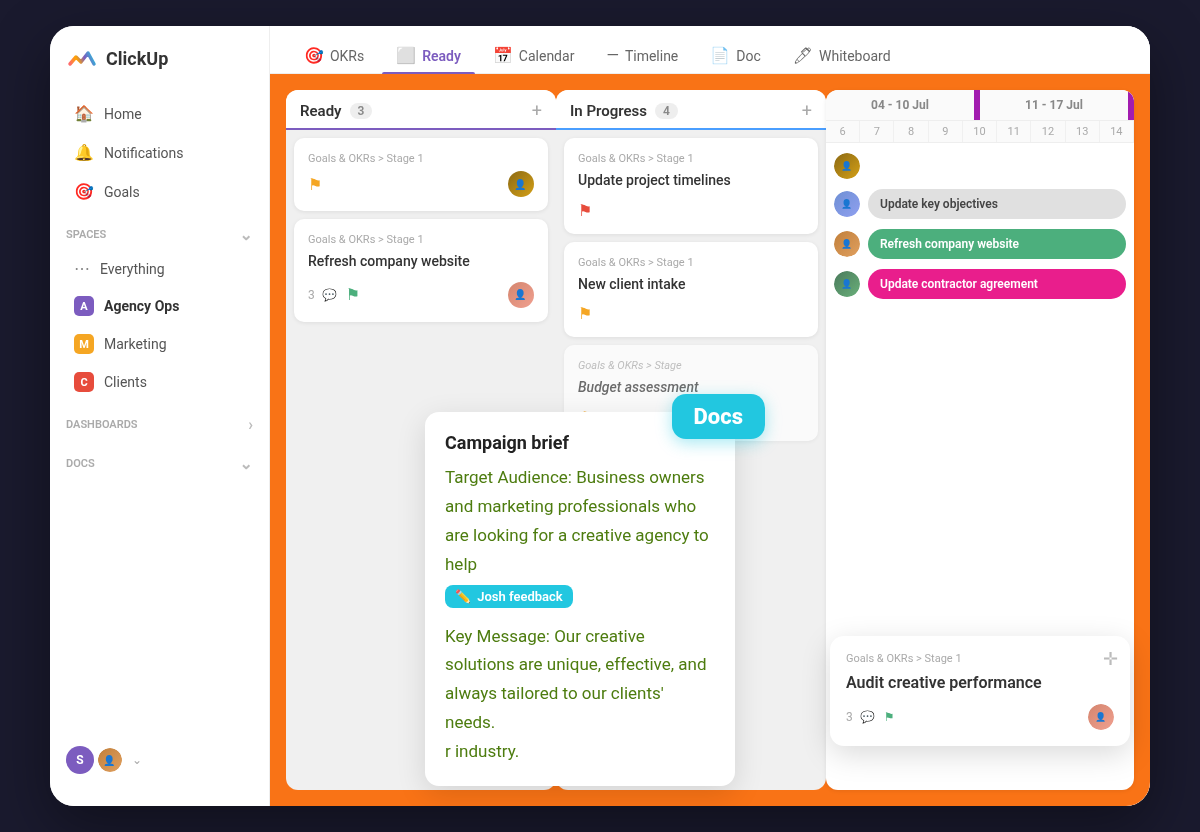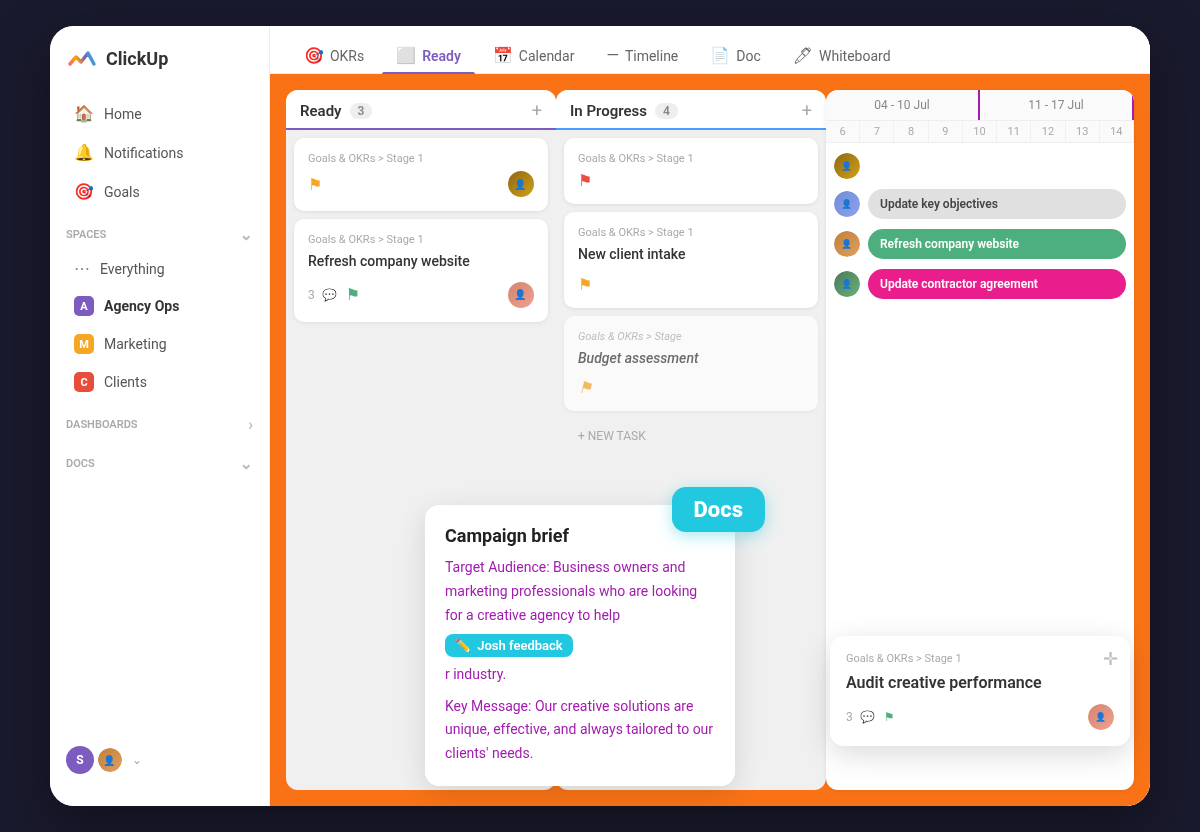--- a/index.html
+++ b/index.html
@@ -290,22 +290,22 @@
       display: flex;
       border-bottom: 1px solid #eee;
       background: #fafafa;
     }
     .timeline-week {
       flex: 1;
       text-align: center;
       padding: 8px 4px;
       font-size: 12px;
       color: #888;
-      font-weight: 400;
-      border-right: 2px solid #a21caf;
+      font-weight: 700;
+      border-right: 6px solid #a21caf;
     }
     .timeline-days {
       display: flex;
       border-bottom: 1px solid #eee;
       background: #fafafa;
     }
     .timeline-day {
       flex: 1;
       text-align: center;
       padding: 4px 2px;
@@ -351,22 +351,22 @@
       box-shadow: 0 8px 30px rgba(0,0,0,0.12);
       z-index: 20;
     }
     .docs-popup-title {
       font-size: 18px;
       font-weight: 700;
       color: #222;
       margin-bottom: 10px;
     }
     .docs-popup-text {
-      font-size: 14px;
-      color: #a21caf;
+      font-size: 17px;
+      color: #4d7c0f;
       line-height: 1.7;
     }
     .docs-badge {
       position: absolute;
       top: -18px;
       right: -30px;
       background: #22c7e0;
       color: #fff;
       font-size: 22px;
       font-weight: 800;
@@ -621,20 +621,21 @@
           <div class="kanban-col-title">
             <span>In Progress</span>
             <span class="col-count">4</span>
           </div>
           <span class="add-btn">+</span>
         </div>
         <div class="kanban-cards">
 
           <div class="task-card">
             <div class="task-breadcrumb">Goals &amp; OKRs &gt; Stage 1</div>
+            <div class="task-title">Update project timelines</div>
             <div class="task-footer">
               <span class="task-flag" style="color:#e74c3c;">⚑</span>
             </div>
           </div>
 
           <div class="task-card">
             <div class="task-breadcrumb">Goals &amp; OKRs &gt; Stage 1</div>
             <div class="task-title">New client intake</div>
             <div class="task-footer">
               <span class="task-flag" style="color:#f5a623;">⚑</span>
@@ -712,22 +713,22 @@
     <div class="docs-popup" style="position:absolute;bottom:20px;left:155px;">
       <div class="docs-badge">
         <span>Docs</span>
       </div>
       <div class="docs-popup-title">Campaign brief</div>
       <div class="docs-popup-text">Target Audience: Business owners and marketing professionals who are looking for a creative agency to help</div>
       <div class="editing-badge">
         <span>✏️</span>
         <span>Josh feedback</span>
       </div>
+      <div class="docs-popup-text" style="margin-top:8px;">Key Message: Our creative solutions are unique, effective, and always tailored to our clients' needs.</div>
       <div class="docs-popup-text">r industry.</div>
-      <div class="docs-popup-text" style="margin-top:8px;">Key Message: Our creative solutions are unique, effective, and always tailored to our clients' needs.</div>
     </div>
 
 
     <div class="audit-card-popup">
       <span class="move-icon">✛</span>
       <div class="audit-card-breadcrumb">Goals &amp; OKRs &gt; Stage 1</div>
       <div class="audit-card-title">Audit creative performance</div>
       <div class="audit-card-footer">
         <span>3</span>
         <span>💬</span>

